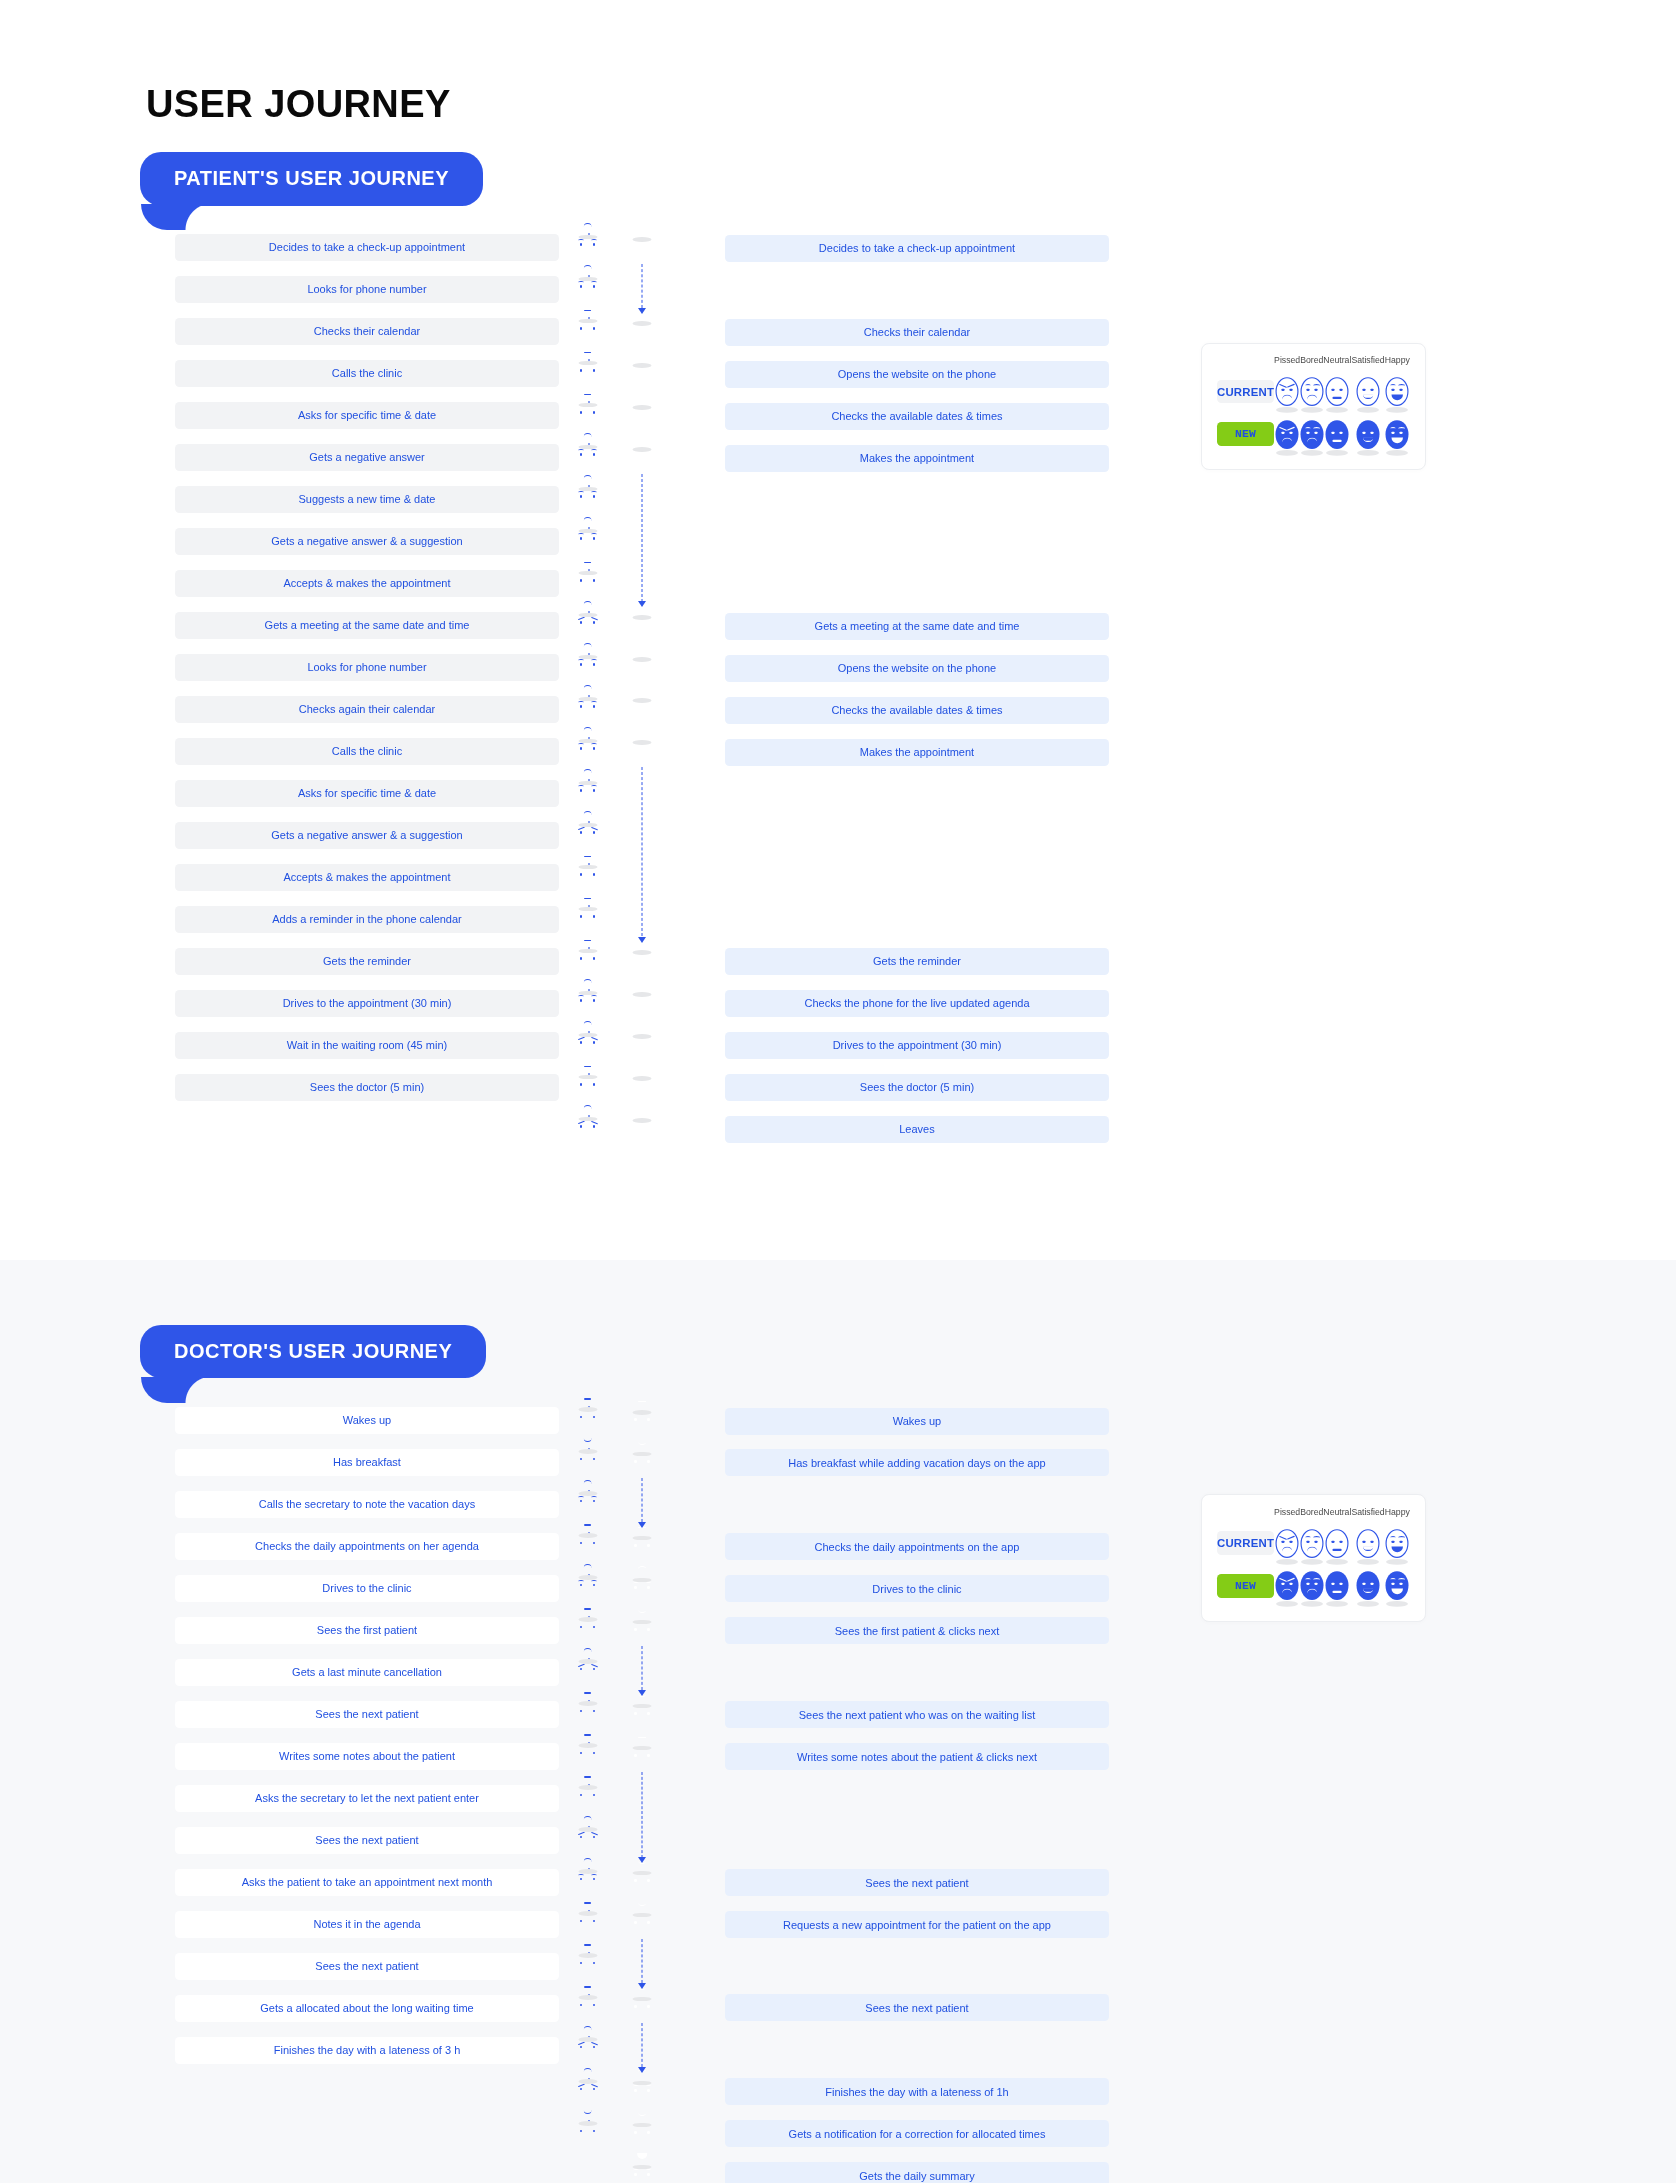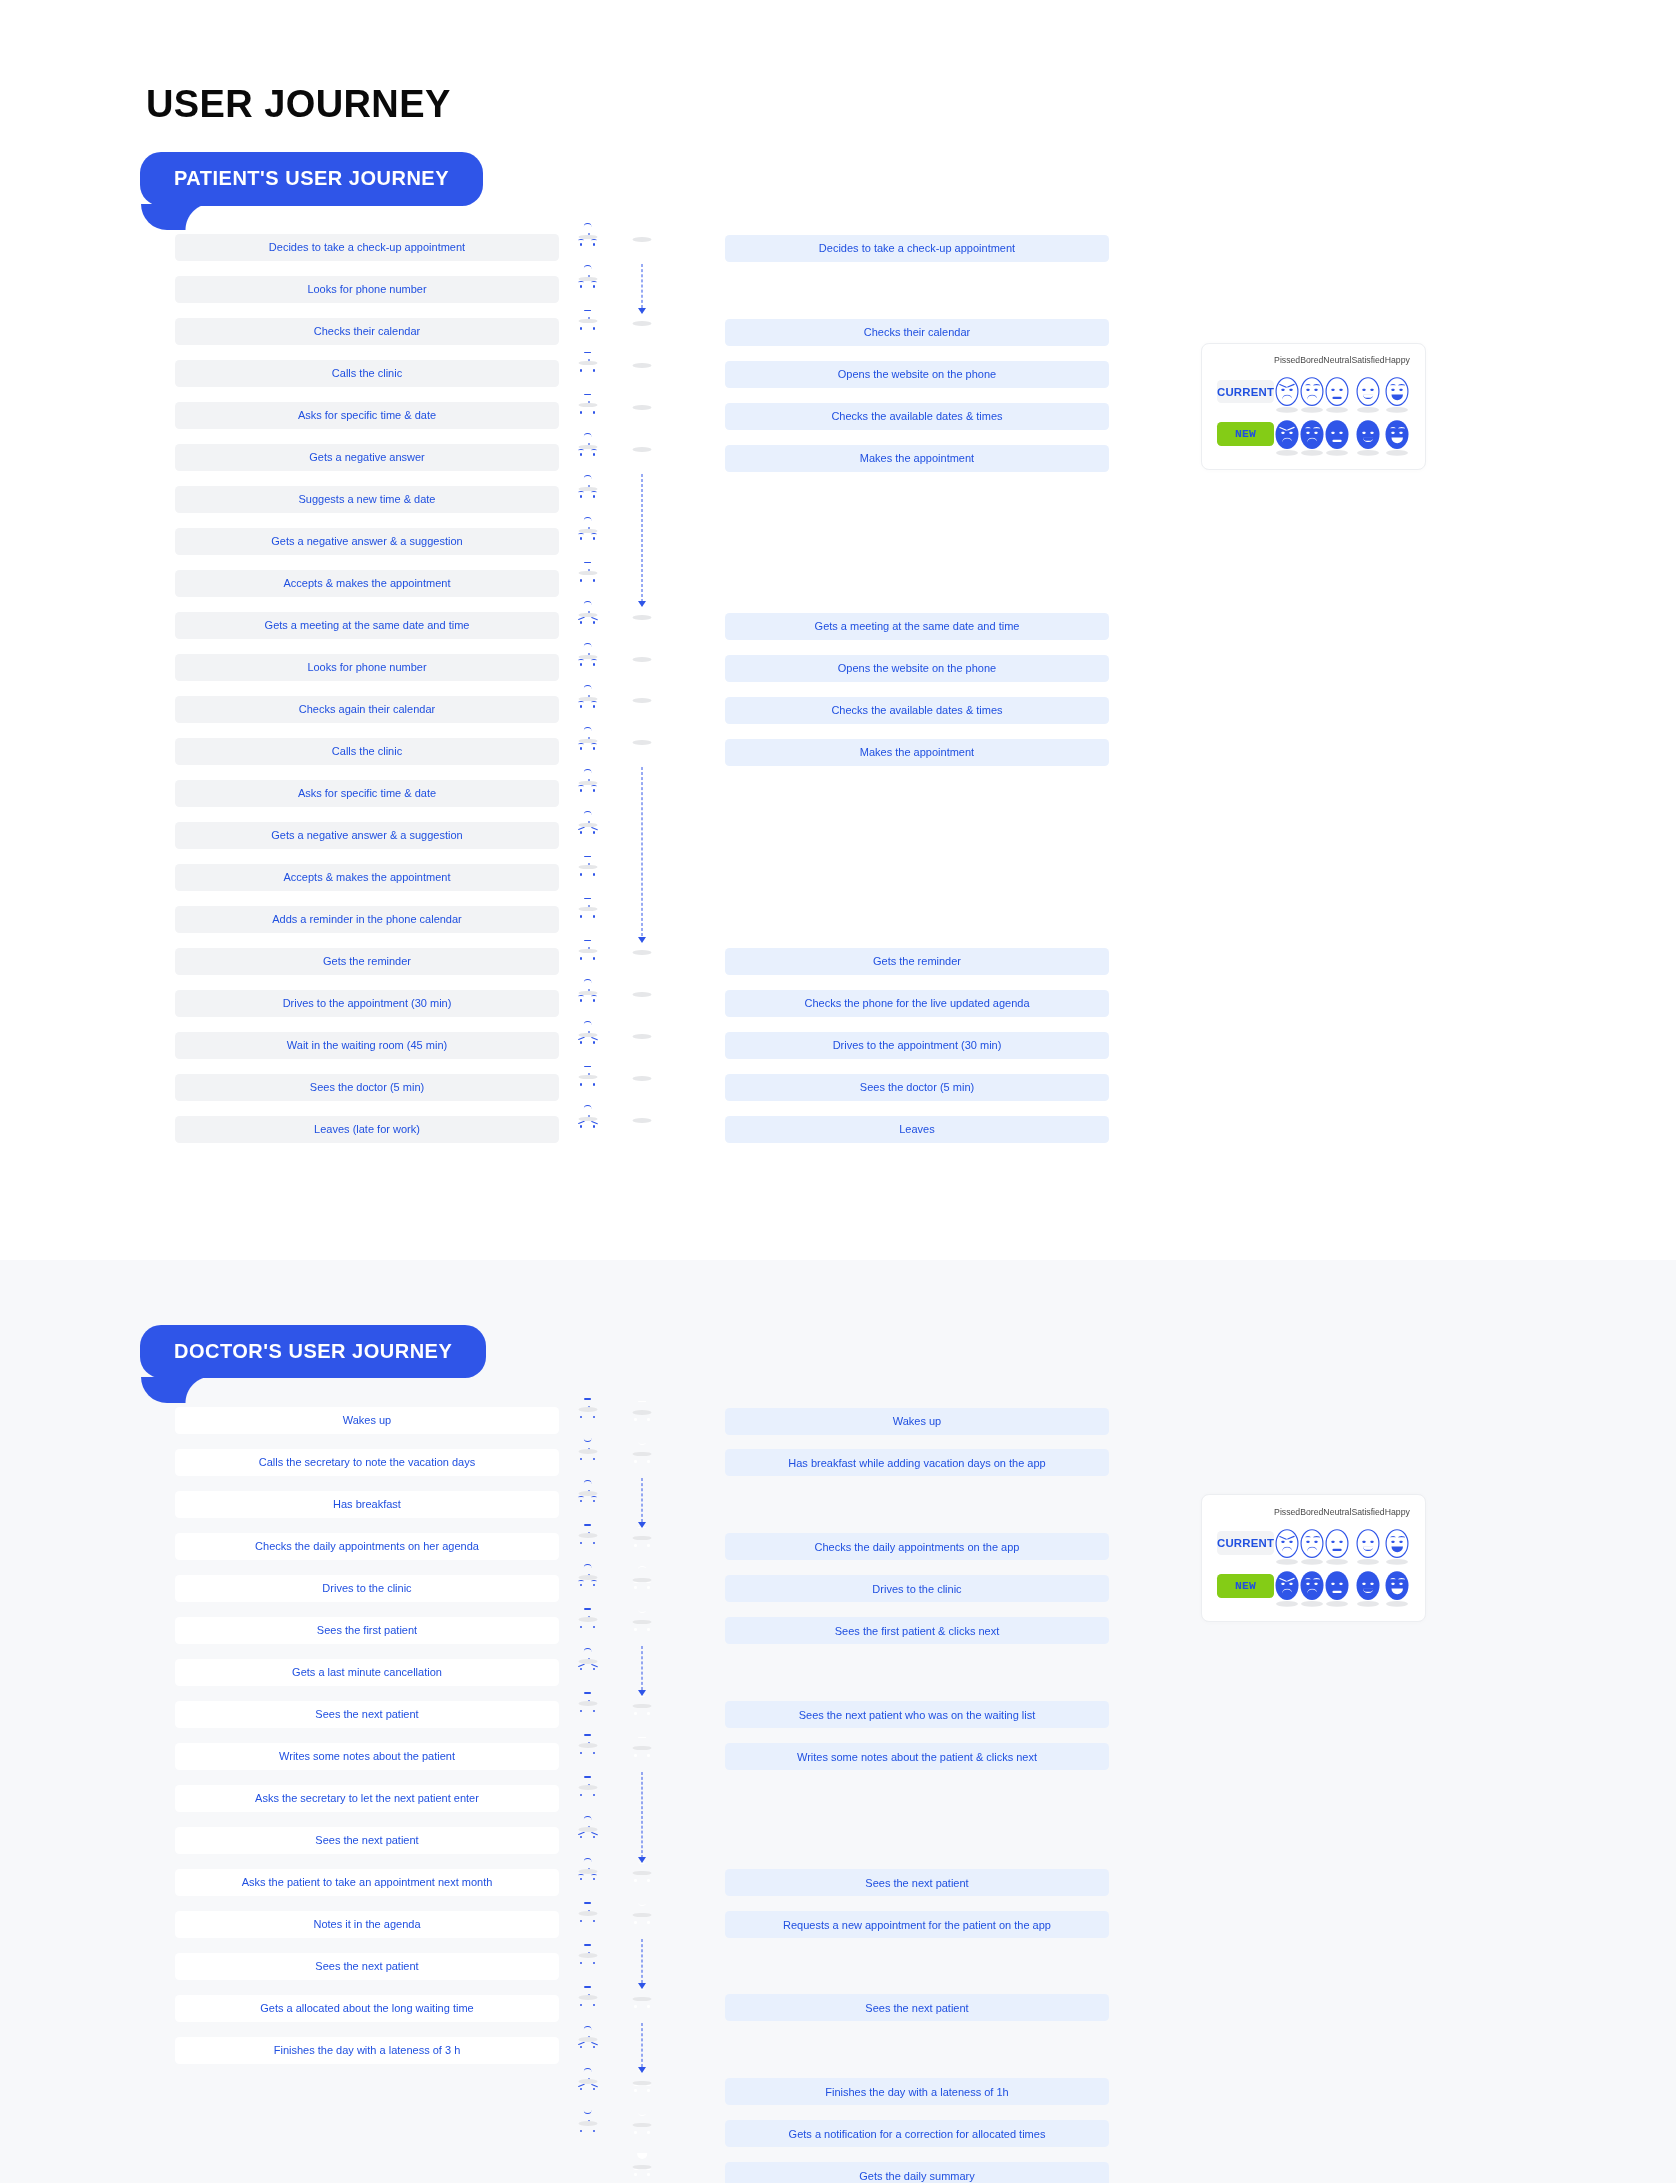--- a/index.html
+++ b/index.html
@@ -253,23 +253,20 @@
               <div class="pill current">Gets the reminder</div>
             </div>
             <div class="row" style="--rowh:42px;">
               <div class="pill current">Drives to the appointment (30 min)</div>
             </div>
             <div class="row" style="--rowh:42px;">
               <div class="pill current">Wait in the waiting room (45 min)</div>
             </div>
             <div class="row" style="--rowh:42px;">
               <div class="pill current">Sees the doctor (5 min)</div>
-            </div>
-            <div class="row" style="--rowh:42px;">
-              <div class="pill current">Leaves (late for work)</div>
             </div>
           </div>
           <div class="col">
             <div class="row" style="--rowh:42px;">
               <span class="face-slot"><span class="face outline"><span class="head"></span><span class="brow l"></span><span class="brow r"></span><span class="eye l"></span><span class="eye r"></span><span class="mouth frown"></span><span class="shadow"></span></span></span>
             </div>
             <div class="row" style="--rowh:42px;">
               <span class="face-slot"><span class="face outline"><span class="head"></span><span class="brow l"></span><span class="brow r"></span><span class="eye l"></span><span class="eye r"></span><span class="mouth frown"></span><span class="shadow"></span></span></span>
             </div>
             <div class="row" style="--rowh:42px;">
@@ -530,24 +527,24 @@
       </div>
       <div class="section tinted" style="padding:65px 0 79px 0;">
         <div class="bubble-wrap"><span class="bubble">DOCTOR'S USER JOURNEY</span></div>
         <div class="journey" style="min-height:807px;">
           <div class="col"></div>
           <div class="col">
             <div class="row" style="--rowh:42px;">
               <div class="pill current onTint">Wakes up</div>
             </div>
             <div class="row" style="--rowh:42px;">
+              <div class="pill current onTint">Has breakfast</div>
+            </div>
+            <div class="row" style="--rowh:42px;">
               <div class="pill current onTint">Calls the secretary to note the vacation days</div>
-            </div>
-            <div class="row" style="--rowh:42px;">
-              <div class="pill current onTint">Has breakfast</div>
             </div>
             <div class="row" style="--rowh:42px;">
               <div class="pill current onTint">Checks the daily appointments on her agenda</div>
             </div>
             <div class="row" style="--rowh:42px;">
               <div class="pill current onTint">Drives to the clinic</div>
             </div>
             <div class="row" style="--rowh:42px;">
               <div class="pill current onTint">Sees the first patient</div>
             </div>

